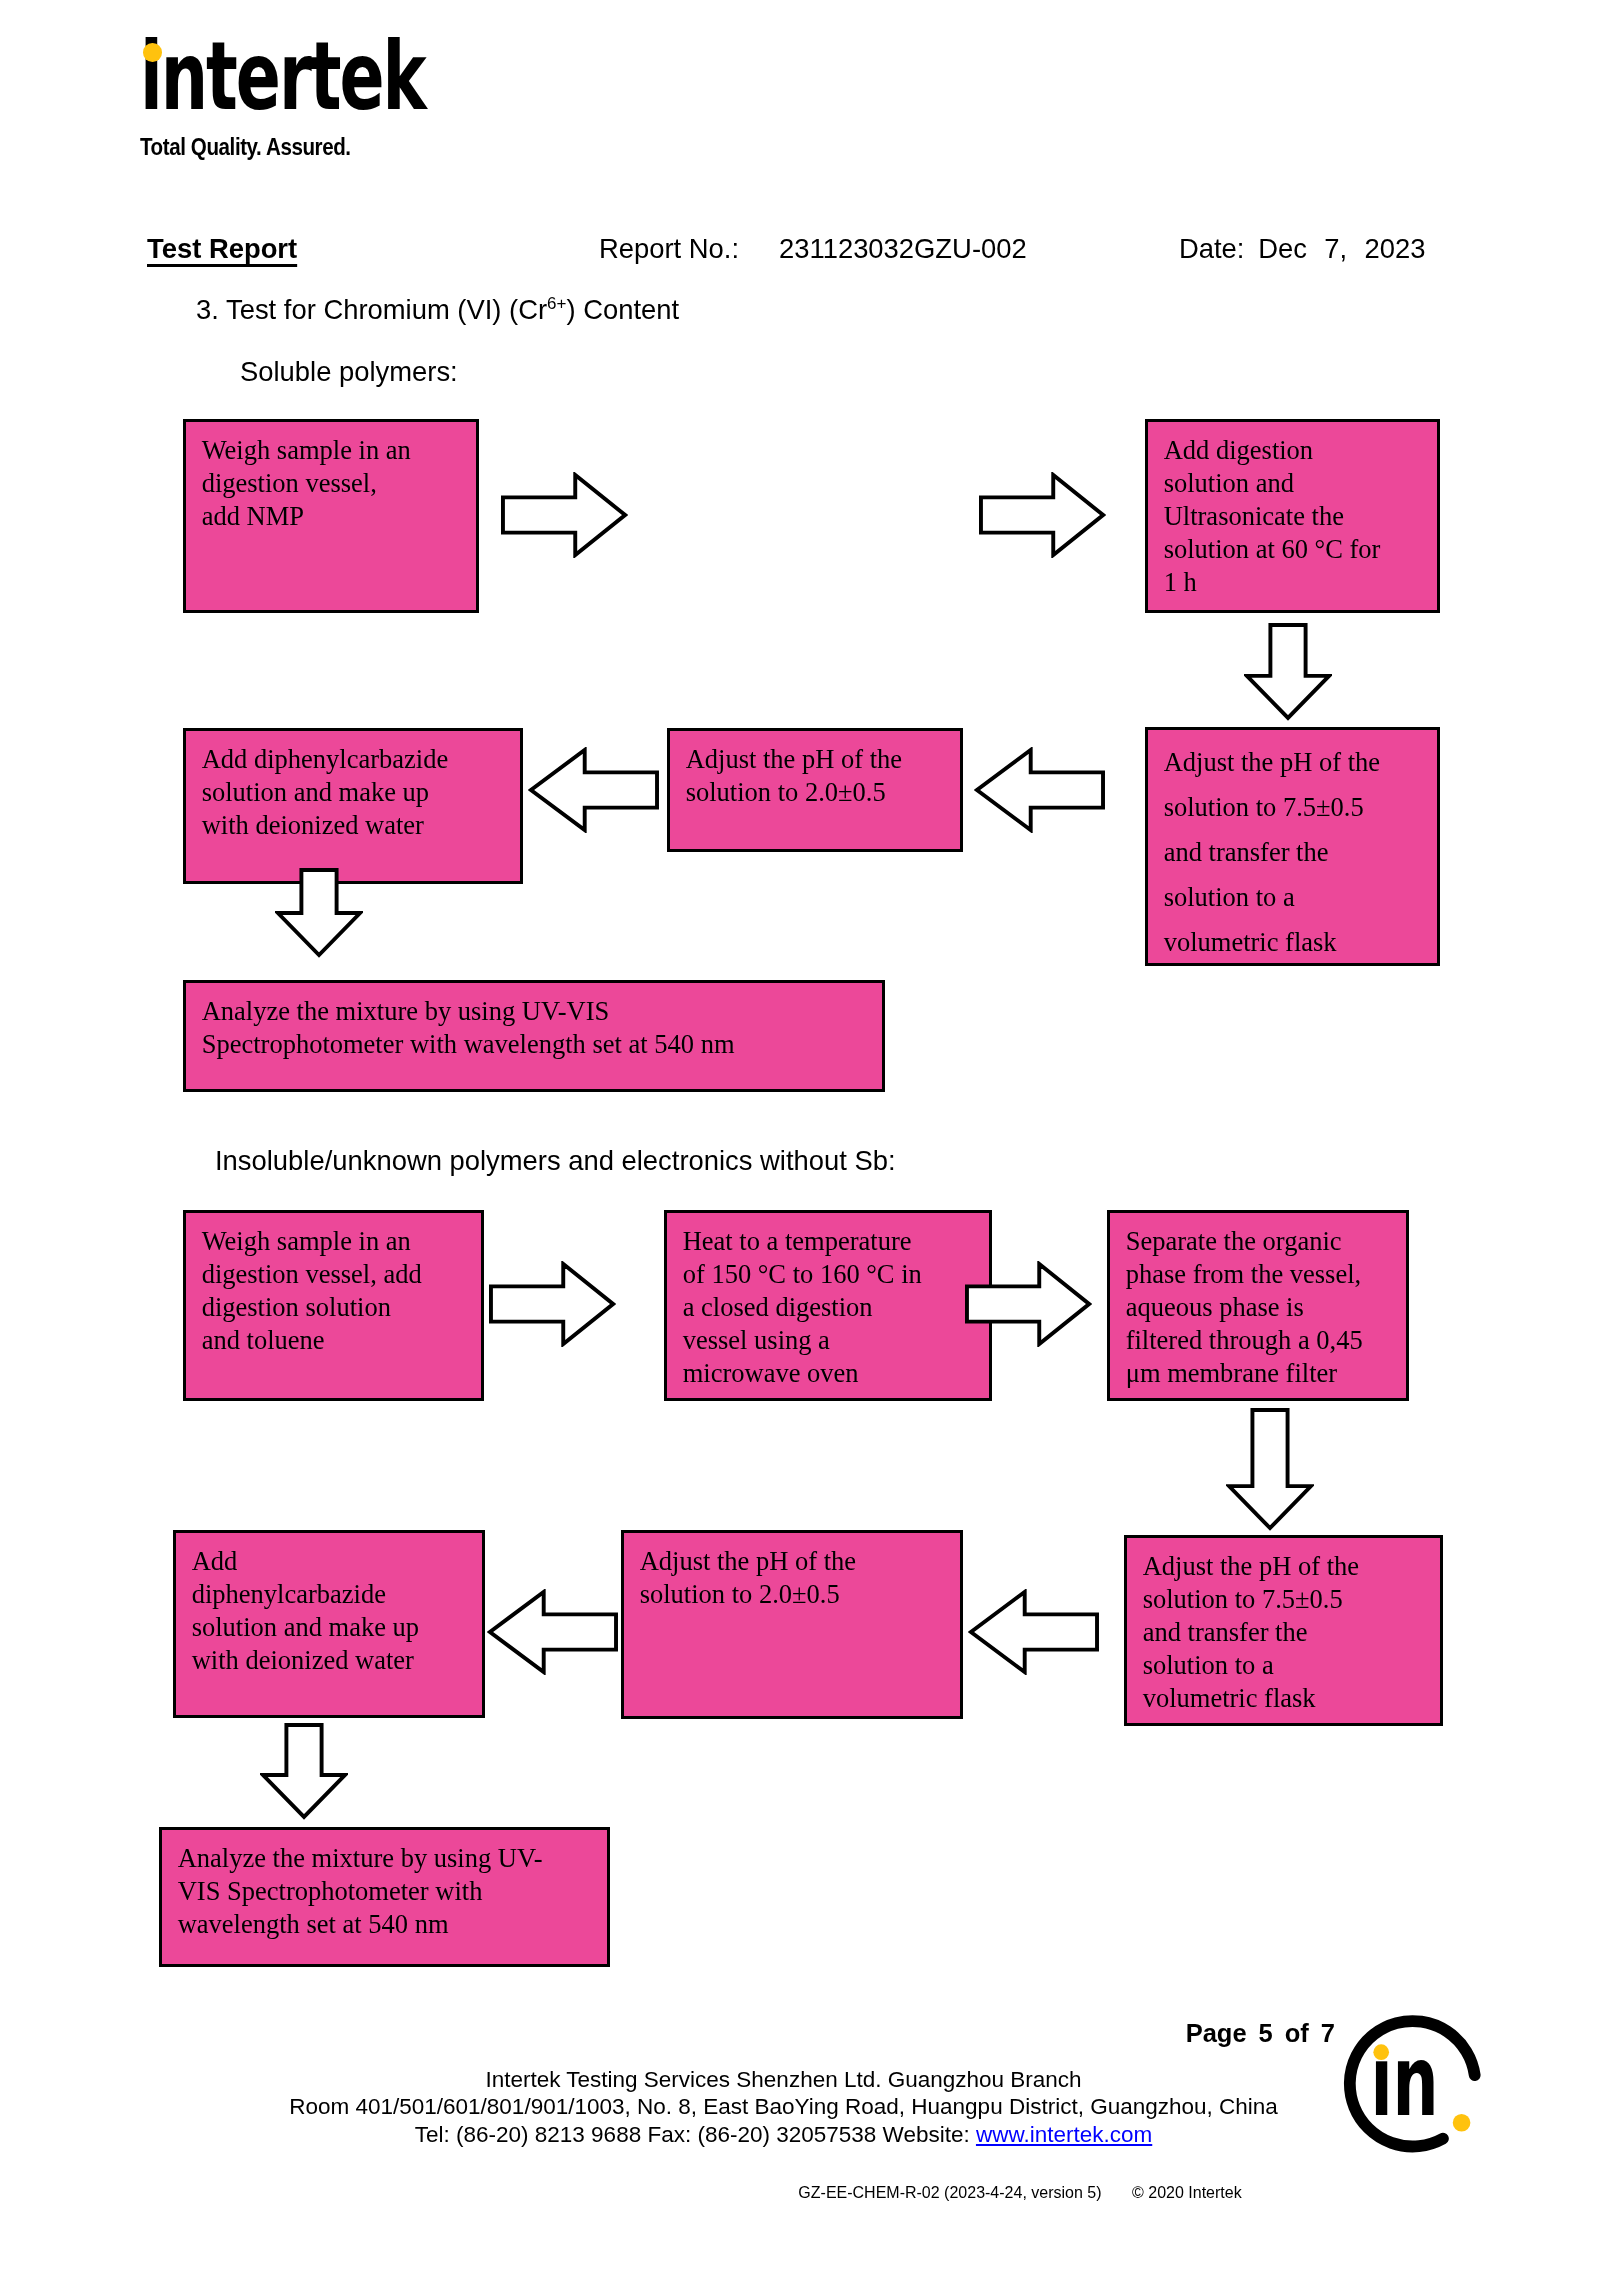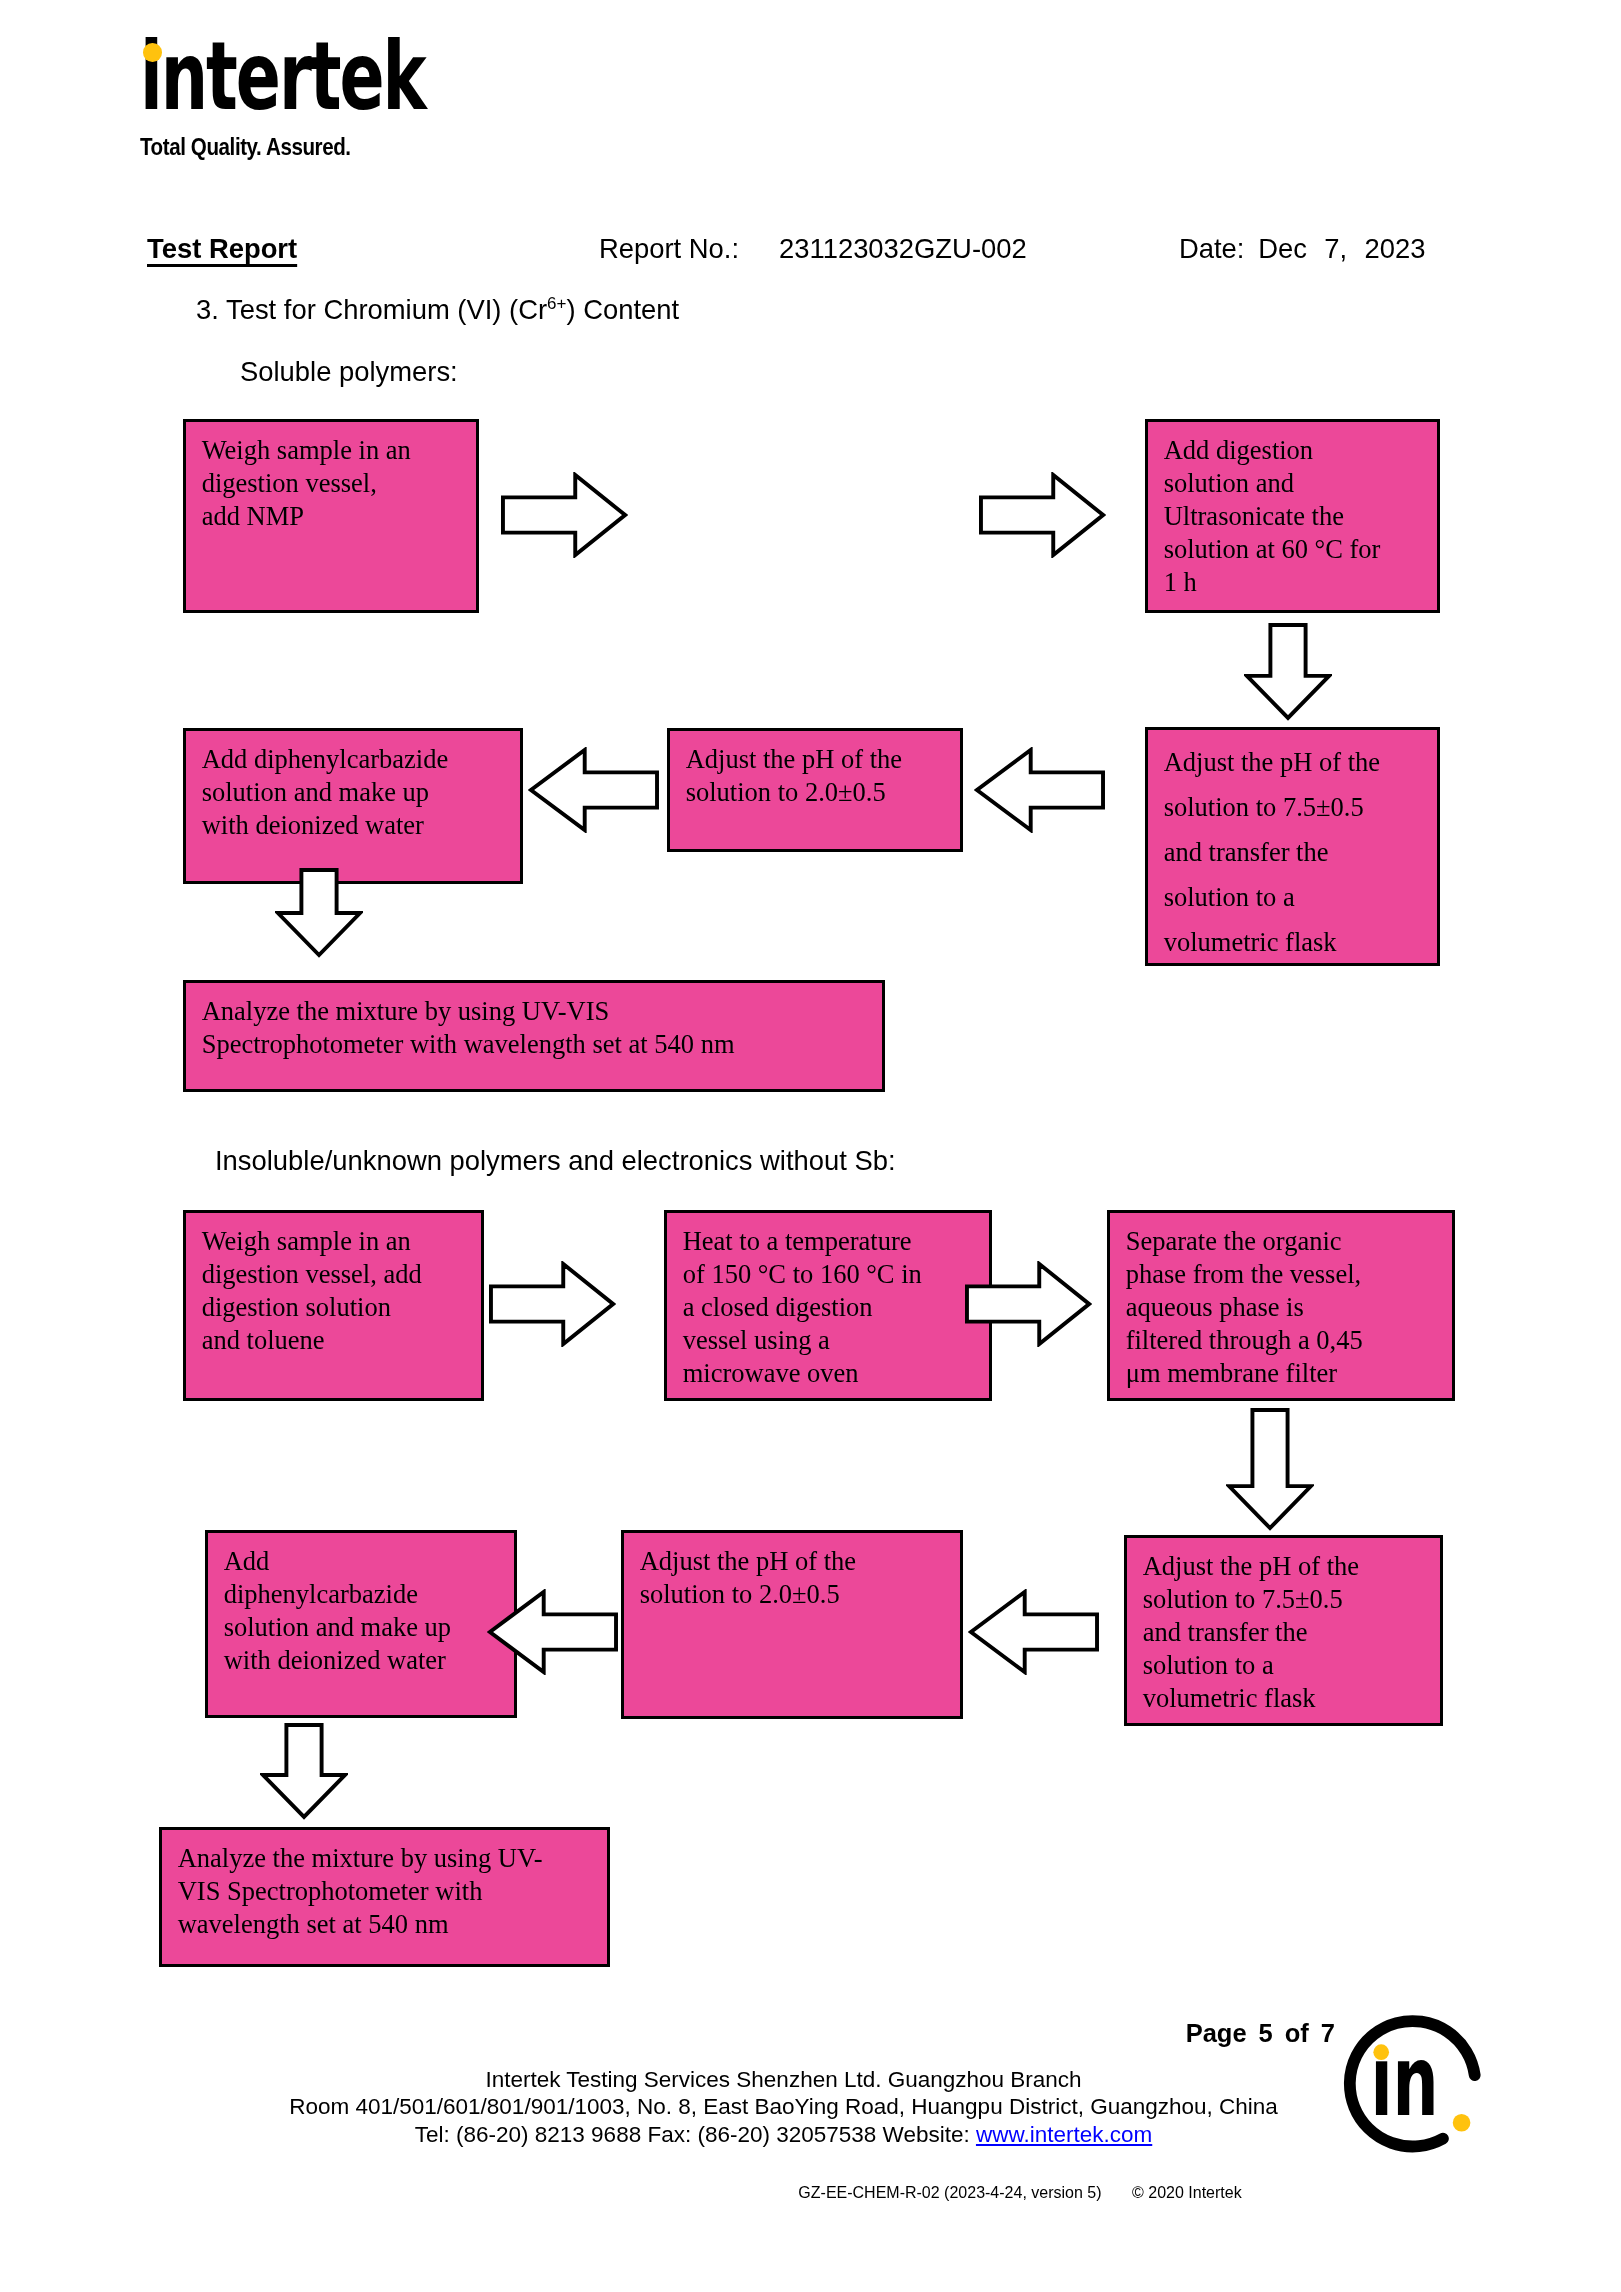--- a/index.html
+++ b/index.html
@@ -102,31 +102,31 @@
     <polygon points="2,26 76,26 76,3 127,44 76,85 76,62 2,62" fill="#fff" stroke="#000" stroke-width="4"></polygon>
   </svg>
   <div class="box" style="left:630px;top:1210px;width:328px;height:191px;margin-left:34px;">Heat to a temperature
 of 150 °C to 160 °C in
 a closed digestion
 vessel using a
 microwave oven</div>
   <svg class="arrow" style="left:965px;top:1261px;" width="127" height="86" viewBox="0 0 130 88">
     <polygon points="2,26 76,26 76,3 127,44 76,85 76,62 2,62" fill="#fff" stroke="#000" stroke-width="4"></polygon>
   </svg>
-  <div class="box" style="left:1107px;top:1210px;width:348px;height:191px;">Separate the organic
+  <div class="box" style="left:1107px;top:1210px;width:302px;height:191px;">Separate the organic
 phase from the vessel,
 aqueous phase is
 filtered through a 0,45
 μm membrane filter</div>
 
   <svg class="arrow" style="left:1226px;top:1408px;" width="88" height="123" viewBox="0 0 90 126">
     <polygon points="27,2 27,80 3,80 45,123 87,80 63,80 63,2" fill="#fff" stroke="#000" stroke-width="4"></polygon>
   </svg>
 
-  <div class="box" style="left:173px;top:1530px;width:312px;height:188px;margin-left:32px;">Add
+  <div class="box" style="left:173px;top:1530px;width:312px;height:188px;">Add
 diphenylcarbazide
 solution and make up
 with deionized water</div>
   <svg class="arrow" style="left:487px;top:1589px;" width="131" height="86" viewBox="0 0 134 88">
     <polygon points="132,26 58,26 58,3 3,44 58,85 58,62 132,62" fill="#fff" stroke="#000" stroke-width="4"></polygon>
   </svg>
   <div class="box" style="left:621px;top:1530px;width:342px;height:189px;">Adjust the pH of the
 solution to 2.0±0.5</div>
   <svg class="arrow" style="left:968px;top:1589px;" width="131" height="86" viewBox="0 0 134 88">
     <polygon points="132,26 58,26 58,3 3,44 58,85 58,62 132,62" fill="#fff" stroke="#000" stroke-width="4"></polygon>

